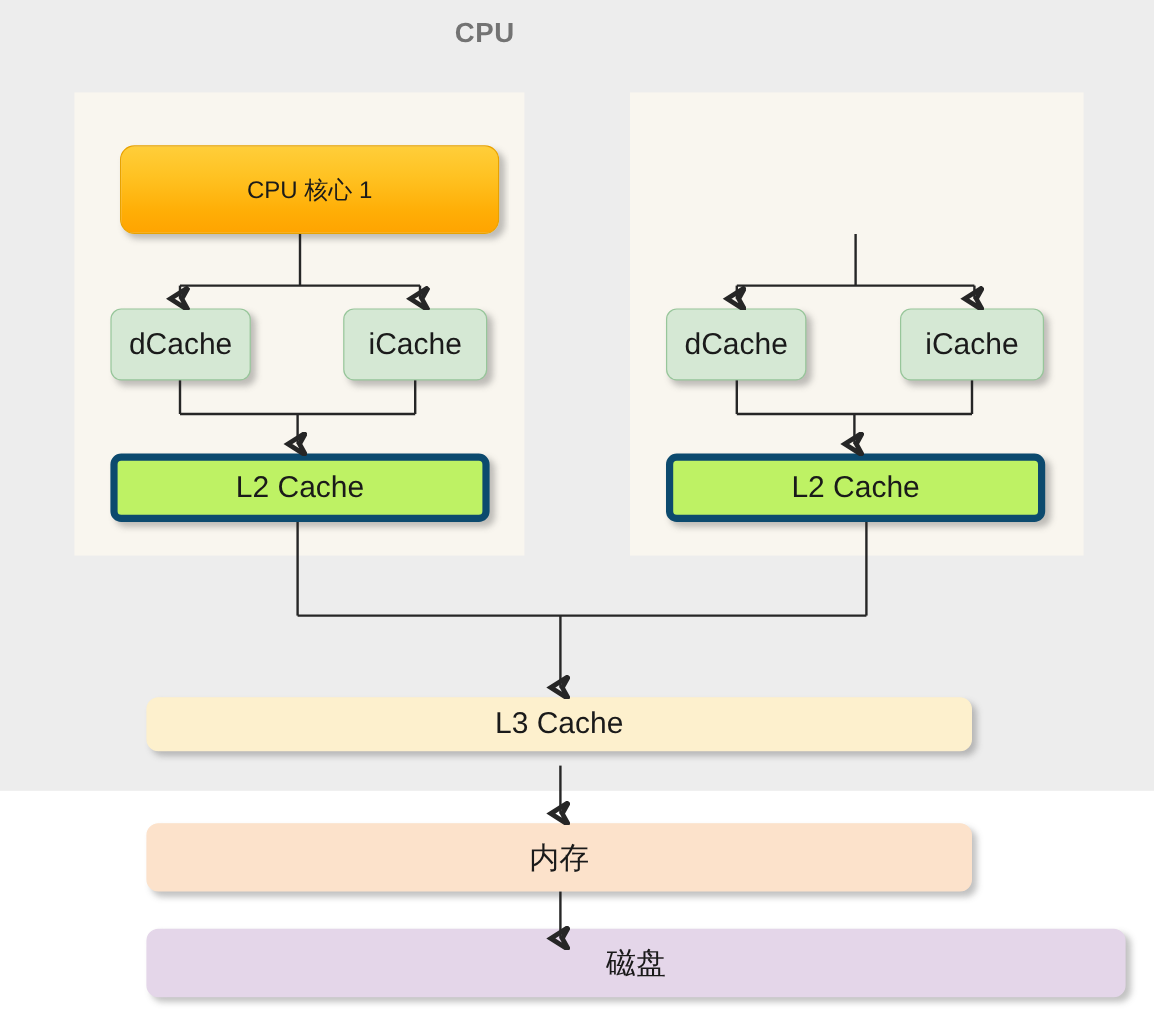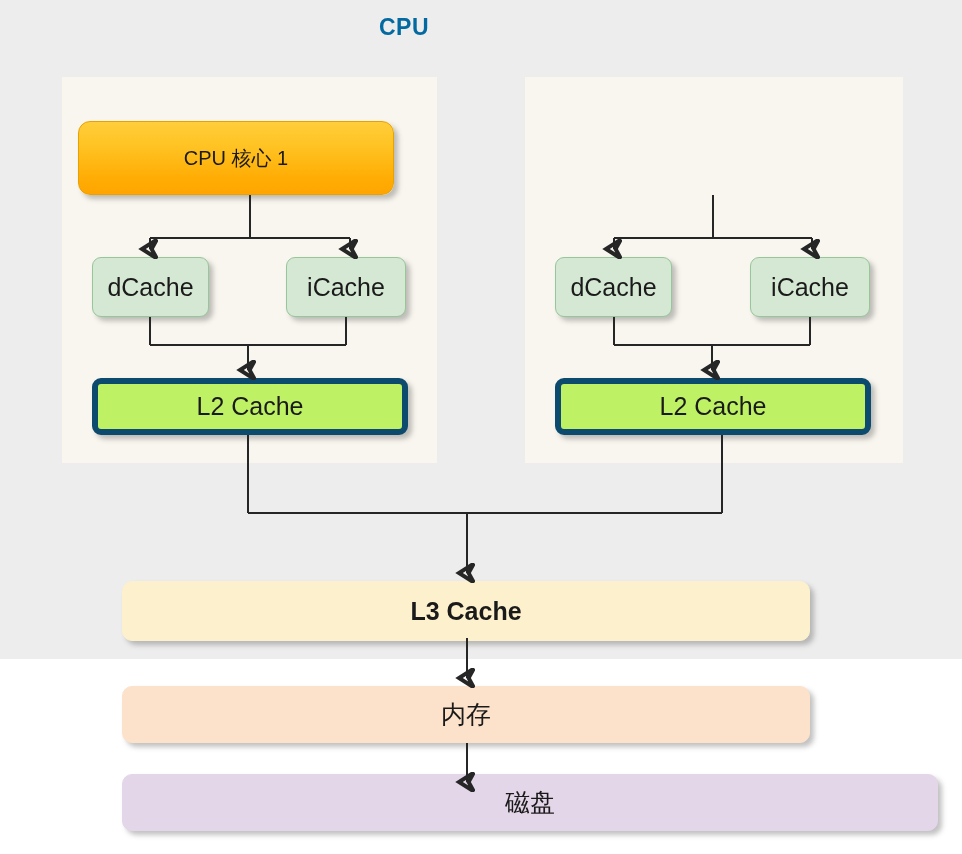--- a/index.html
+++ b/index.html
@@ -30,21 +30,21 @@
   }
 
   .cpu-title {
     position: absolute;
     left: 0;
     top: 14px;
     width: 808px;
     text-align: center;
     font-size: 23px;
     font-weight: bold;
-    color: #0369a1;
+    color: #737373;
     letter-spacing: 0.5px;
   }
 
   
   .core-container {
     position: absolute;
     top: 77px;
     height: 386px;
     background: #f9f6ef;
   }
@@ -123,36 +123,36 @@
 <div id="canvas">
 
   <div class="cpu-region"></div>
 
   <div class="cpu-title">CPU</div>
 
   <div class="core-container c1"></div>
 
   <div class="core-container c2"></div>
 
-  <div class="node core" style="left:78px; top:121px; width:316px; height:74px;text-align:right;">CPU 核心 1</div>
+  <div class="node core" style="left:100px; top:121px; width:316px; height:74px;text-align:right;">CPU 核心 1</div>
 
   <div class="node cache-l1" style="left:92px; top:257px; width:117px; height:60px;">dCache</div>
 
   <div class="node cache-l1" style="left:286px; top:257px; width:120px; height:60px;">iCache</div>
 
   <div class="node cache-l2" style="left:92px; top:378px; width:316px; height:57px;">L2 Cache</div>
 
 
   <div class="node cache-l1" style="left:555px; top:257px; width:117px; height:60px;">dCache</div>
 
   <div class="node cache-l1" style="left:750px; top:257px; width:120px; height:60px;">iCache</div>
 
   <div class="node cache-l2" style="left:555px; top:378px; width:316px; height:57px;">L2 Cache</div>
 
-  <div class="node cache-l3" style="left:122px; top:581px; width:688px; height:60px;font-weight:bold;">L3 Cache</div>
+  <div class="node cache-l3" style="left:122px; top:581px; width:688px; height:45px;">L3 Cache</div>
 
   <div class="node memory" style="left:122px; top:686px; width:688px; height:57px;">内存</div>
 
   <div class="node disk" style="left:122px; top:774px; width:816px; height:57px;">磁盘</div>
 
   <svg id="connectors" viewBox="0 0 962 854" xmlns="http://www.w3.org/2000/svg">
     <defs>
       <marker id="arrow" markerWidth="10" markerHeight="10" refX="5.2" refY="4" orient="auto" markerUnits="strokeWidth">
         <path d="M0.5,0.6 L5.2,8 L9.9,0.6 L5.2,3.2 Z" fill="#262626" stroke="none"></path>
       </marker>

